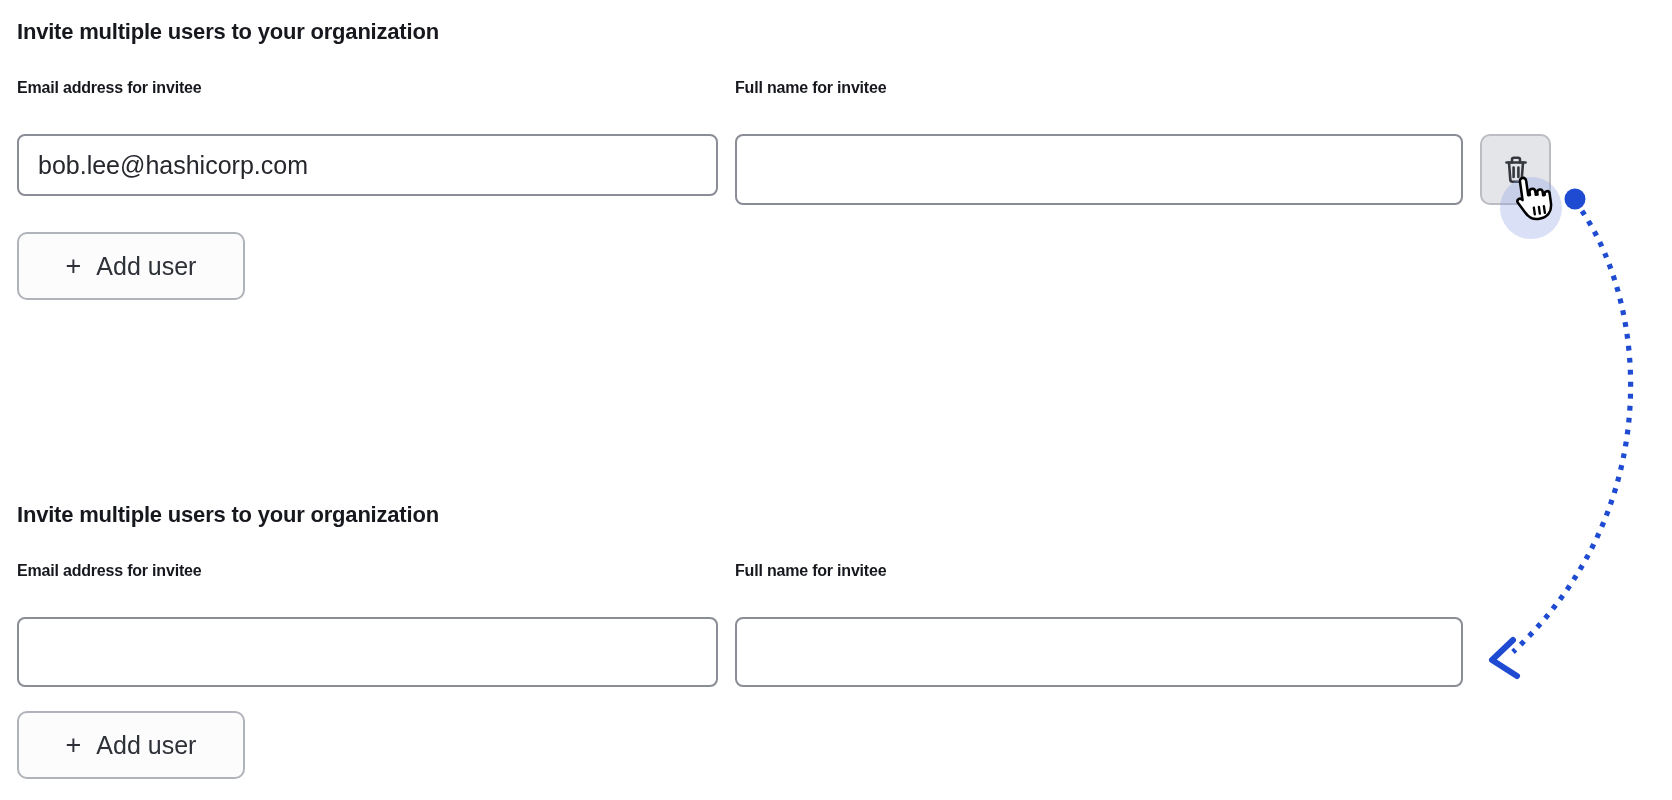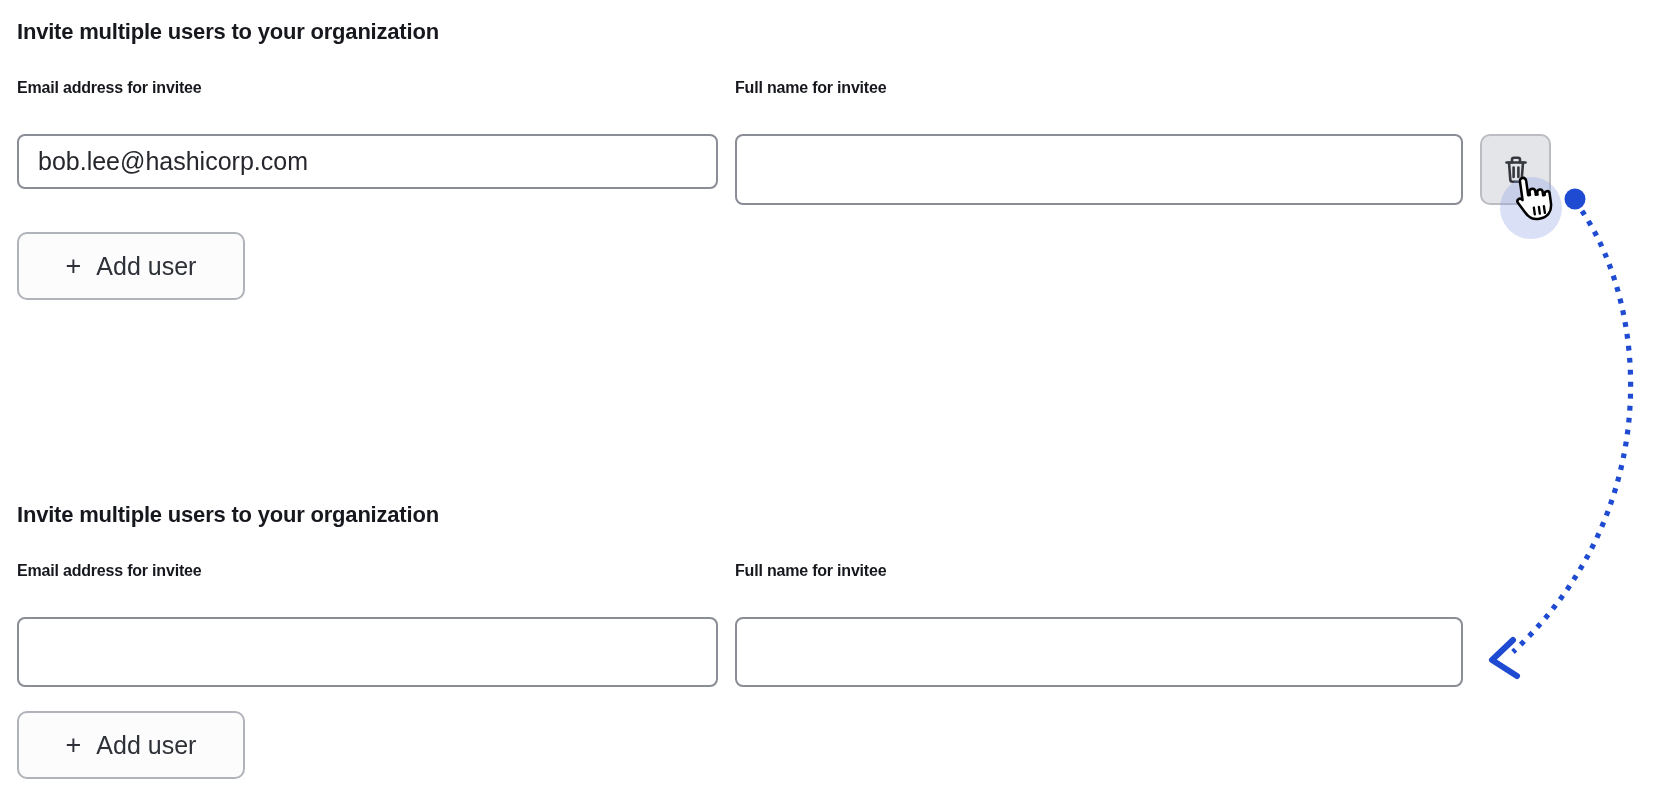--- a/index.html
+++ b/index.html
@@ -84,21 +84,21 @@
 
 <div class="page">
 
   <div class="abs" style="left:0;top:0;width:1672px;height:480px;">
     <div class="abs heading" style="left:17px;top:19px;">Invite multiple users to your organization</div>
 
     <div class="abs field-label" style="left:17px;top:79px;">Email address for invitee</div>
 
     <div class="abs field-label" style="left:735px;top:79px;">Full name for invitee</div>
 
-    <input class="abs text-input" type="text" style="left: 17px; top: 134px; width: 701px; height: 55px;" value="bob.lee@hashicorp.com">
+    <input class="abs text-input" type="text" style="left: 17px; top: 134px; width: 701px; height: 62px;" value="bob.lee@hashicorp.com">
 
     <input class="abs text-input" type="text" style="left: 735px; top: 134px; width: 728px; height: 71px;" value="">
 
     <button class="abs delete-btn" style="left:1480px;top:134px;width:71px;height:71px;">
       <span style="display:flex;">
         <svg width="34" height="34" viewBox="0 0 34 34" fill="none">
           <g stroke="#35383e" stroke-width="2.6" stroke-linecap="round" stroke-linejoin="round">
             <path d="M7.5 9.5 H26.5"></path>
             <path d="M13 9.5 V6.8 a2 2 0 0 1 2-2 h4 a2 2 0 0 1 2 2 V9.5"></path>
             <path d="M10 9.5 l1.3 17.2 a2.2 2.2 0 0 0 2.2 2 h7 a2.2 2.2 0 0 0 2.2-2 L24 9.5"></path>

